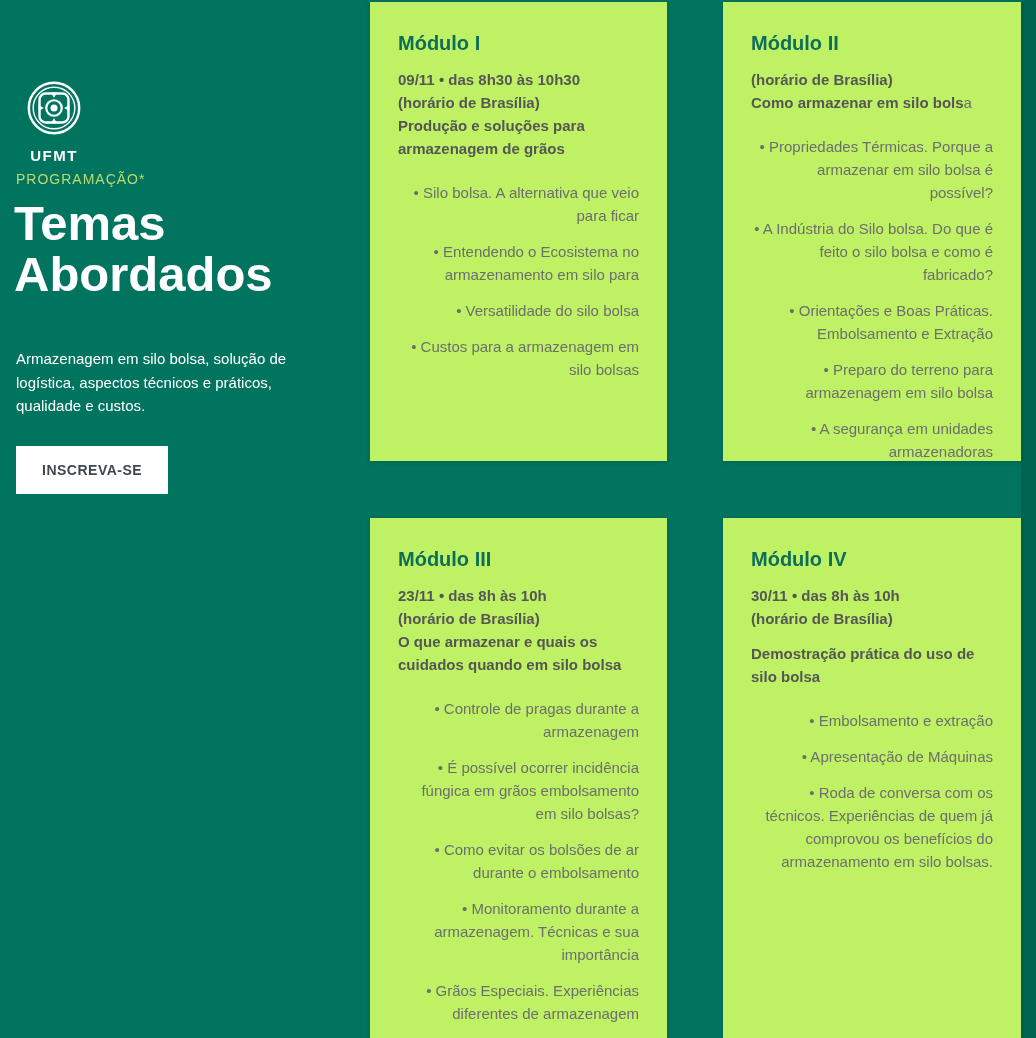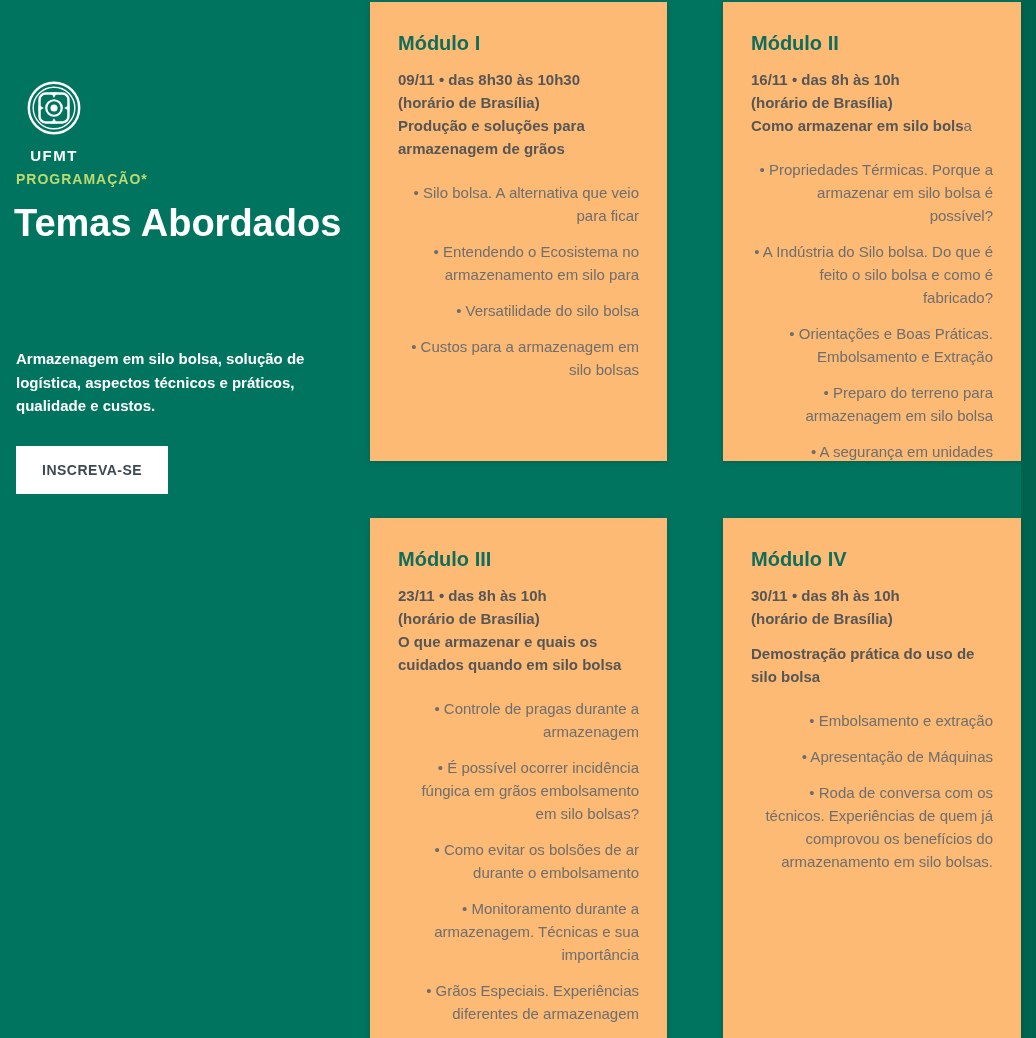--- a/index.html
+++ b/index.html
@@ -18,49 +18,49 @@
   
   .hero{position:absolute;left:0;top:0;width:370px;height:1038px;}
   .logo{
     position:absolute;left:24px;top:80px;width:60px;text-align:center;color:#fff;
   }
   .logo-label{
     font-size:15px;font-weight:bold;letter-spacing:1.5px;margin-top:7px;color:#fff;
   }
   .eyebrow{
     position:absolute;left:16px;top:171px;
-    color:#BDDA6E;font-size:14px;font-weight:bold;letter-spacing:1px;
+    color:#BDDA6E;font-size:14px;font-weight:normal;letter-spacing:1px;
   }
   .hero-title{
     position:absolute;left:14px;top:198px;width:345px;
-    color:#ffffff;font-size:38px;line-height:51px;font-weight:bold;margin:0;
+    color:#ffffff;font-size:49px;line-height:51px;font-weight:bold;margin:0;
   }
   .hero-desc{
     position:absolute;left:16px;top:347px;width:305px;
-    color:#ffffff;font-size:15px;line-height:23.5px;font-weight:bold;margin:0;
+    color:#ffffff;font-size:15px;line-height:23.5px;font-weight:normal;margin:0;
   }
   .cta-button{
     position:absolute;left:16px;top:446px;
     background:#ffffff;border:none;border-radius:0;
     padding:16px 26px;
     color:#3E4852;font-size:14px;font-weight:bold;letter-spacing:0.5px;
     font-family:"Liberation Sans","DejaVu Sans",sans-serif;
     cursor:pointer;
     text-align:right;
   }
   
   .cards-grid{
     position:absolute;left:370px;top:2px;width:651px;
     display:grid;
     grid-template-columns:297px 298px;
     grid-template-rows:459px 560px;
     column-gap:56px;row-gap:57px;
   }
   .card{
-    background:#fdba74;
+    background:#bef264;
     box-shadow:0 1px 5px rgba(0,0,0,0.18);
     padding:30px 28px 24px 28px;
     overflow:hidden;
   }
   .module-title{
     margin:0 0 13px 0;
     color:#0F6E5B;font-size:20px;font-weight:bold;
   }
   .meta-block{margin:0 0 12px 0;}
   .card-meta{margin-bottom:21px;}
@@ -122,21 +122,20 @@
           <p class="topic">• Entendendo o Ecosistema no armazenamento em silo para</p>
           <p class="topic">• Versatilidade do silo bolsa</p>
           <p class="topic">• Custos para a armazenagem em silo bolsas</p>
         </div>
   </div>
 
   <div class="card">
     <h2 class="module-title">Módulo II</h2>
     <div class="card-meta">
           <div class="meta-block">
-            <p class="meta-line"><span>16/11 • das 8h às 10h</span></p>
             <p class="meta-line"><span>(horário de Brasília)</span></p>
             <p class="meta-line"><span>Como armazenar em silo bols</span><span class="normal">a</span></p>
           </div>
         </div>
     <div class="topics">
           <p class="topic">• Propriedades Térmicas. Porque a armazenar em silo bolsa é possível?</p>
           <p class="topic">• A Indústria do Silo bolsa. Do que é feito o silo bolsa e como é fabricado?</p>
           <p class="topic">• Orientações e Boas Práticas. Embolsamento e Extração</p>
           <p class="topic">• Preparo do terreno para armazenagem em silo bolsa</p>
           <p class="topic">• A segurança em unidades armazenadoras</p>

